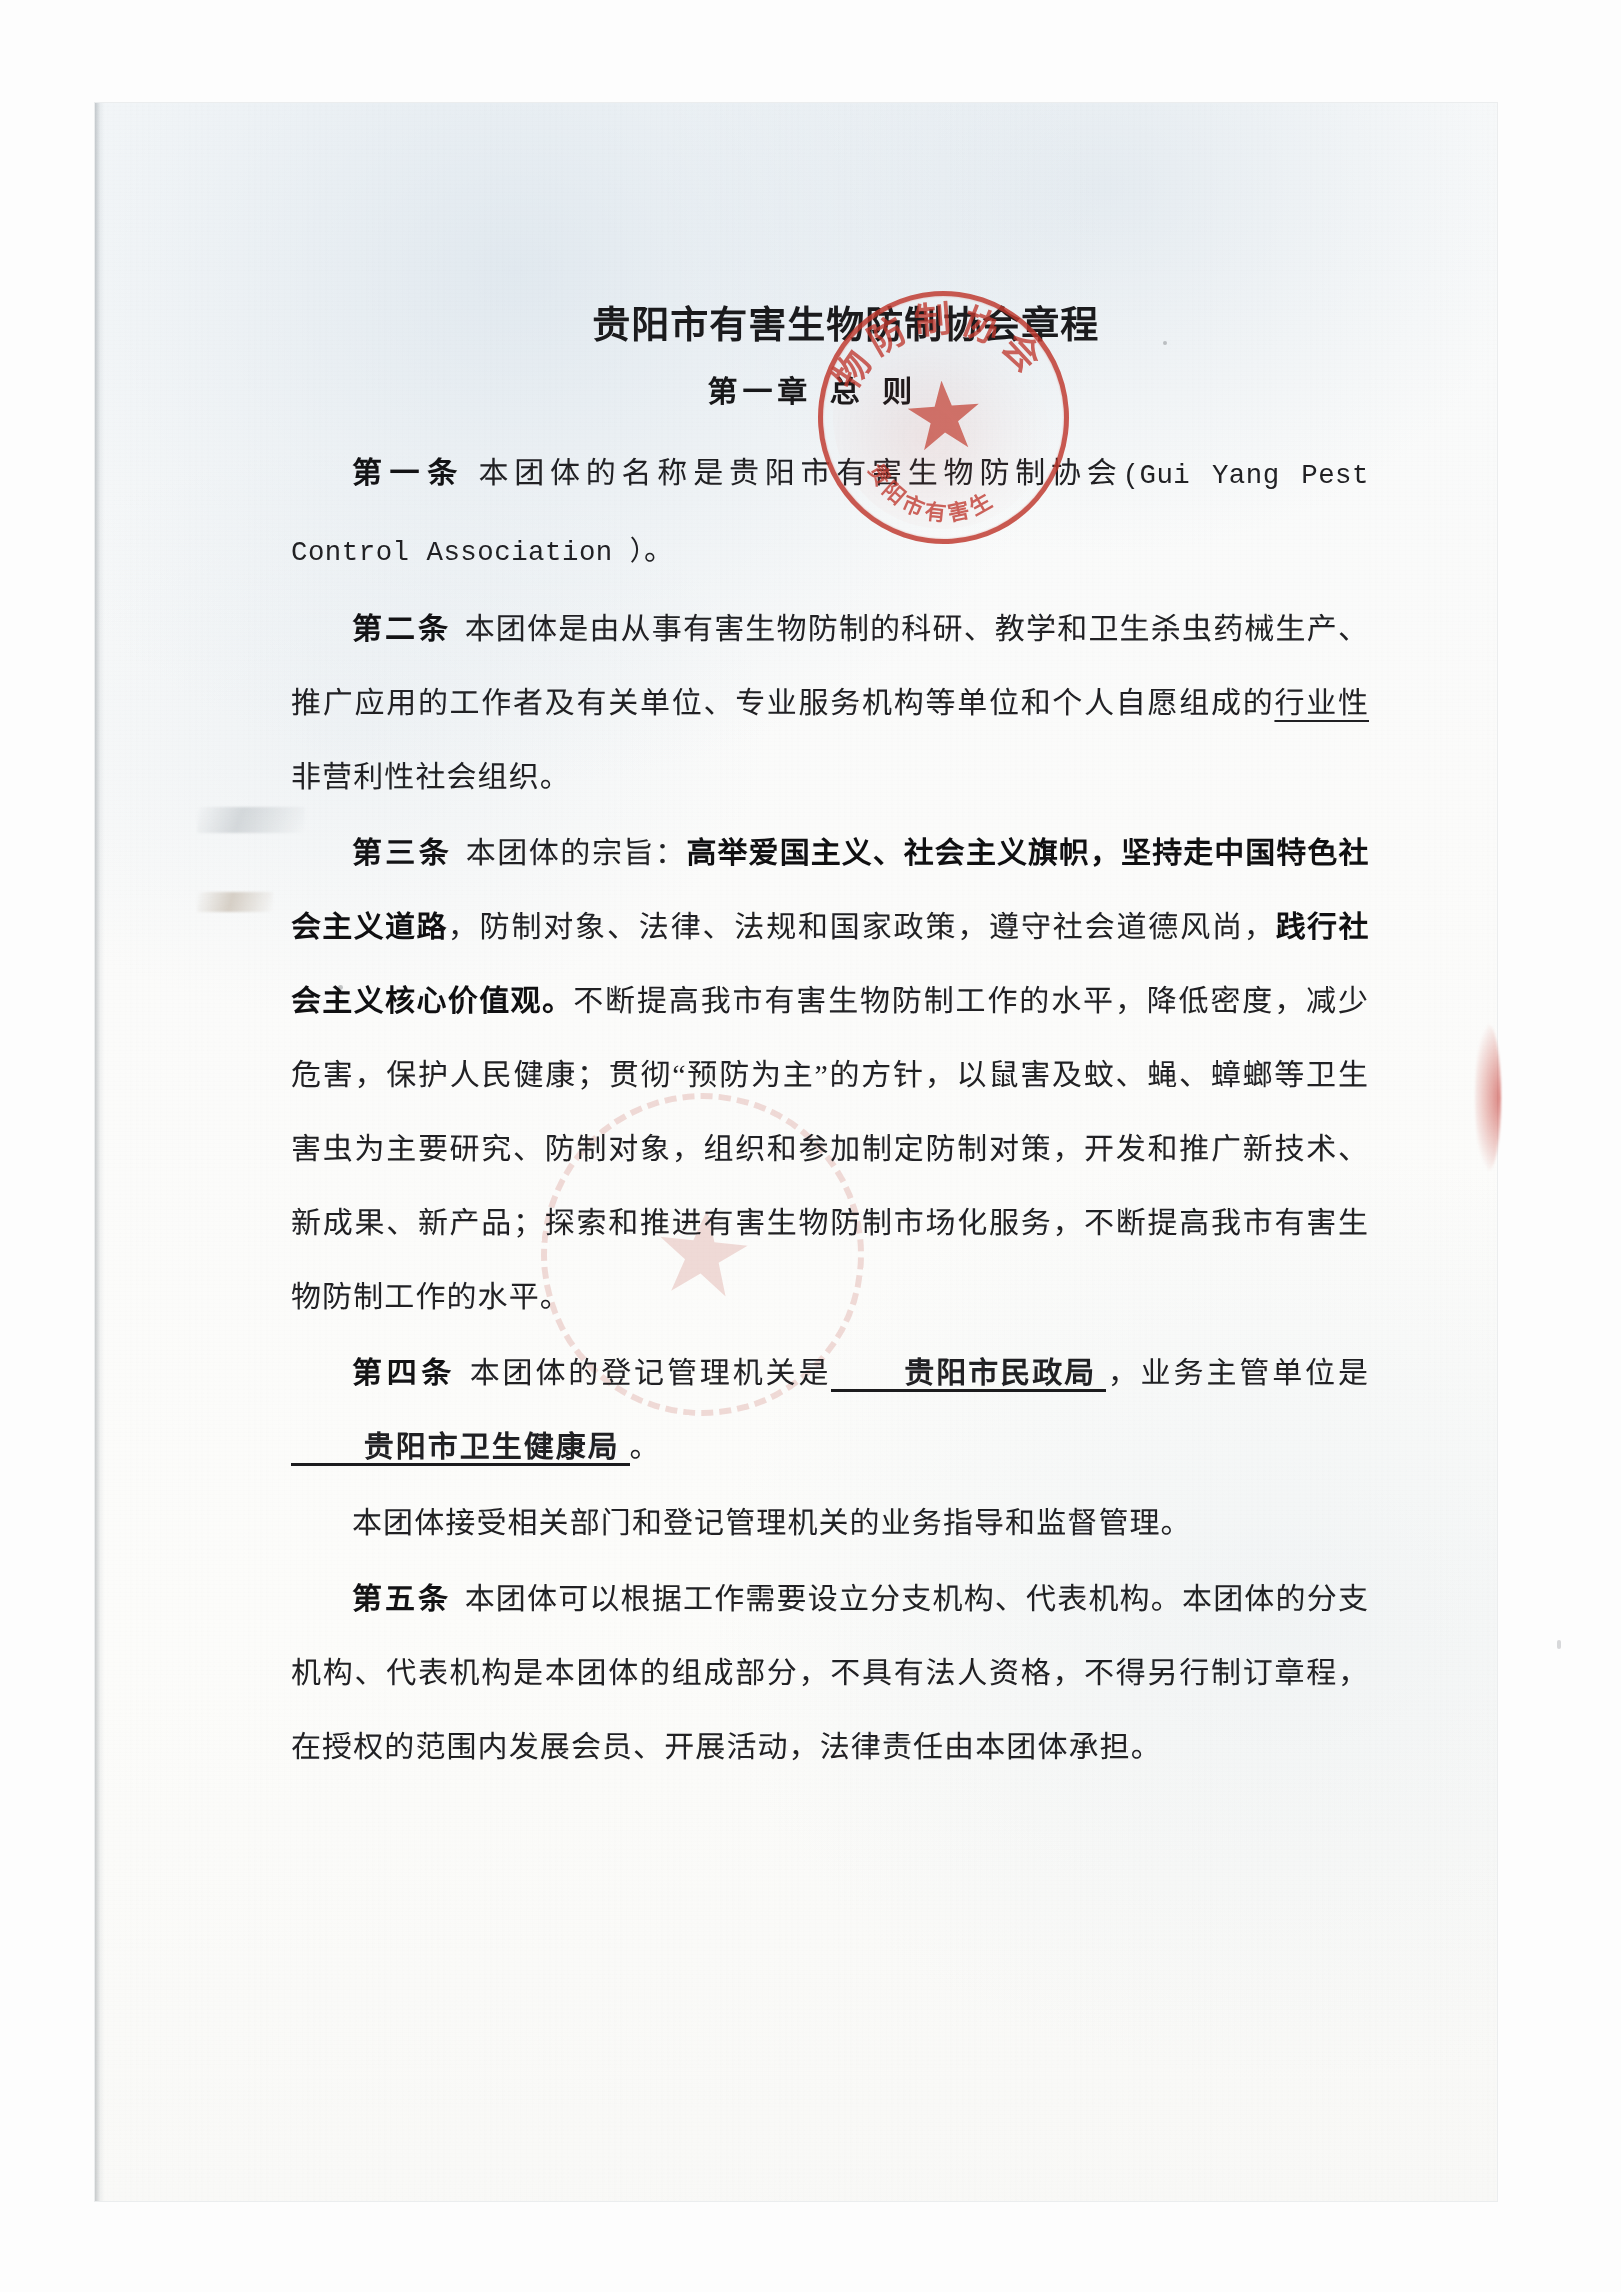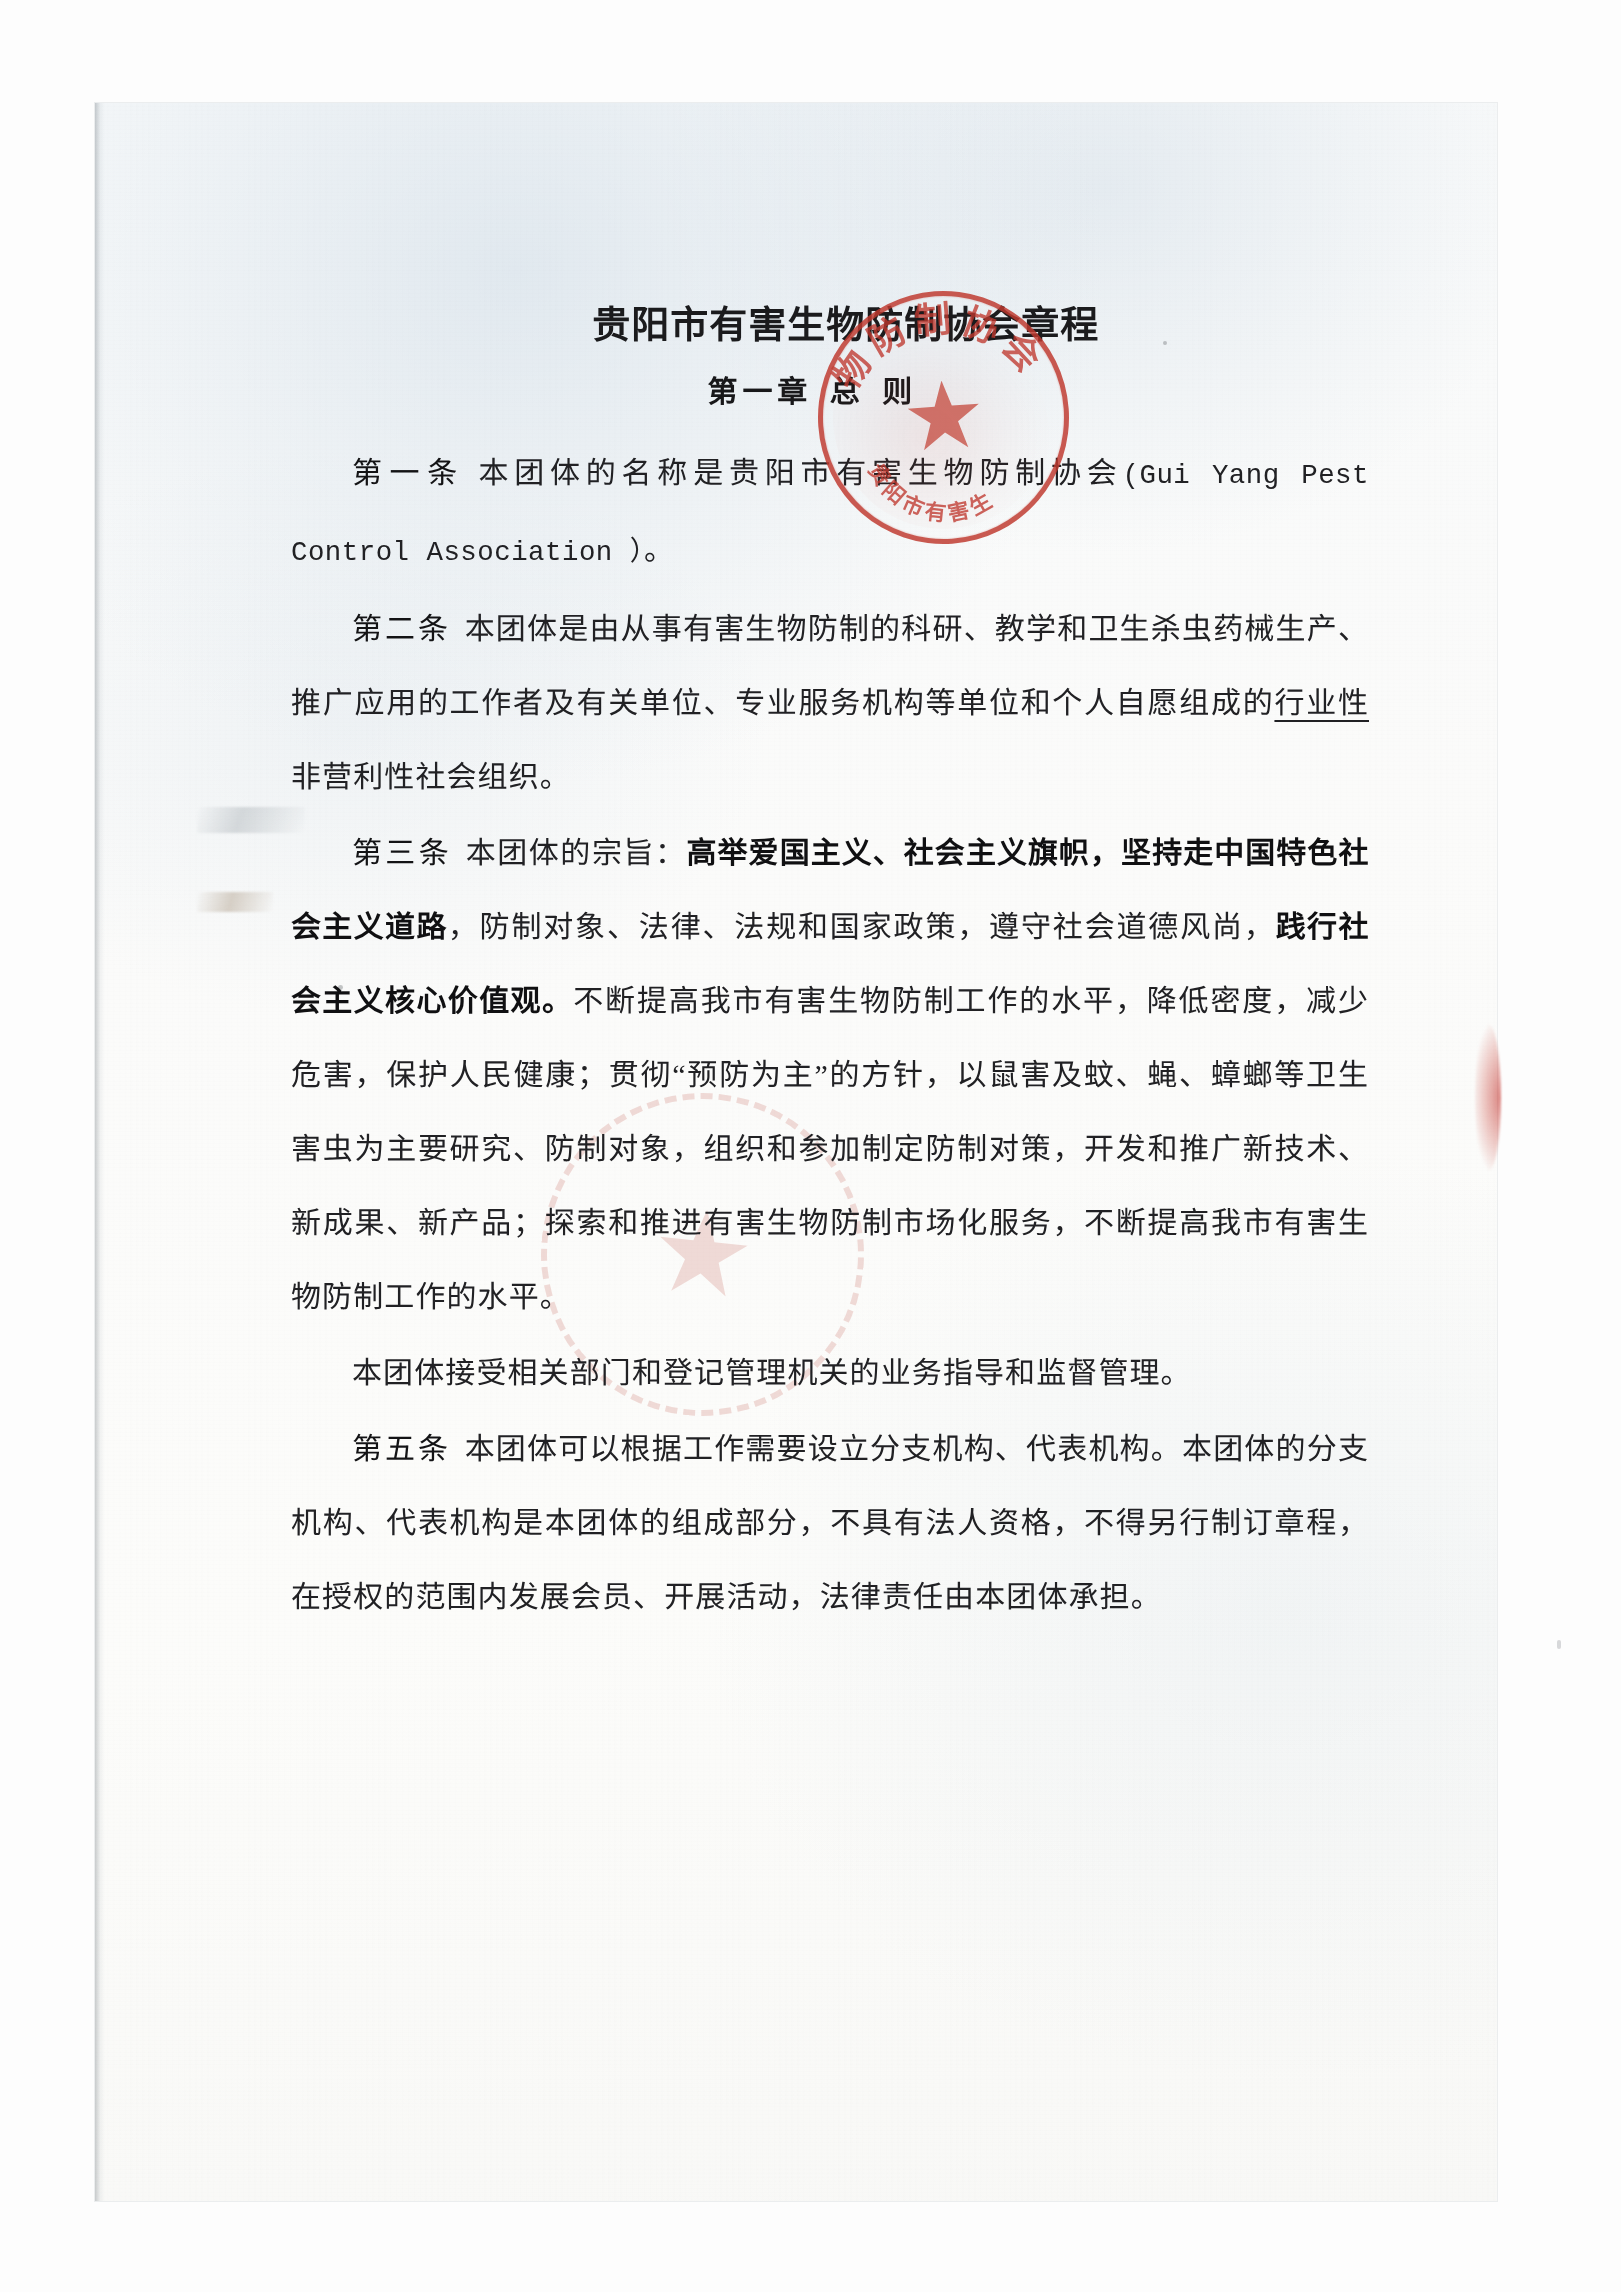--- a/index.html
+++ b/index.html
@@ -105,21 +105,21 @@
     color: #212124;
     text-align: justify;
     text-justify: inter-ideograph;
     margin: 0 0 2px 0;
     letter-spacing: 1.1px;
     text-indent: 61px;
   }
   .article.no-indent { text-indent: 61px; }
 
   .art-label {
-    font-weight: 400;
+    font-weight: 700;
     letter-spacing: 2.9px;
     padding-right: 13.7px;
     color: #131315;
   }
 
   .latin {
     font-family: "Liberation Mono", "DejaVu Sans Mono", monospace;
     font-size: 27.4px;
     letter-spacing: 0.5px;
   }
@@ -275,20 +275,23 @@
       </p>
 
       <p class="article">
         <span class="art-label">第二条</span><span>本团体是由从事有害生物防制的科研、教学和卫生杀虫药械生产、推广应用的工作者及有关单位、专业服务机构等单位和个人自愿组成的</span><span class="u-thin">行业性</span><span>非营利性社会组织。</span>
       </p>
 
       <p class="article">
         <span class="art-label">第三条</span><span>本团体的宗旨：</span><span class="bold-seg">高举爱国主义、社会主义旗帜，坚持走中国特色社会主义道路</span><span>，防制对象、法律、法规和国家政策，遵守社会道德风尚，</span><span class="bold-seg">践行社会主义核心价值观。</span><span>不断提高我市有害生物防制工作的水平，降低密度，减少危害，保护人民健康；贯彻“预防为主”的方针，以鼠害及蚊、蝇、蟑螂等卫生害虫为主要研究、防制对象，组织和参加制定防制对策，开发和推广新技术、新成果、新产品；探索和推进有害生物防制市场化服务，不断提高我市有害生物防制工作的水平。</span>
       </p>
 
+      <p class="article">
+        <span class="art-label">第四条</span><span>本团体的登记管理机关是</span><span class="blank-fill">贵阳市民政局</span><span>，业务主管单位是</span><span class="blank-fill">贵阳市卫生健康局</span><span>。</span>
+      </p>
 
       <p class="article no-indent">
         <span>本团体接受相关部门和登记管理机关的业务指导和监督管理。</span>
       </p>
 
       <p class="article">
         <span class="art-label">第五条</span><span>本团体可以根据工作需要设立分支机构、代表机构。本团体的分支机构、代表机构是本团体的组成部分，不具有法人资格，不得另行制订章程，在授权的范围内发展会员、开展活动，法律责任由本团体承担。</span>
       </p>
 
     </div>

